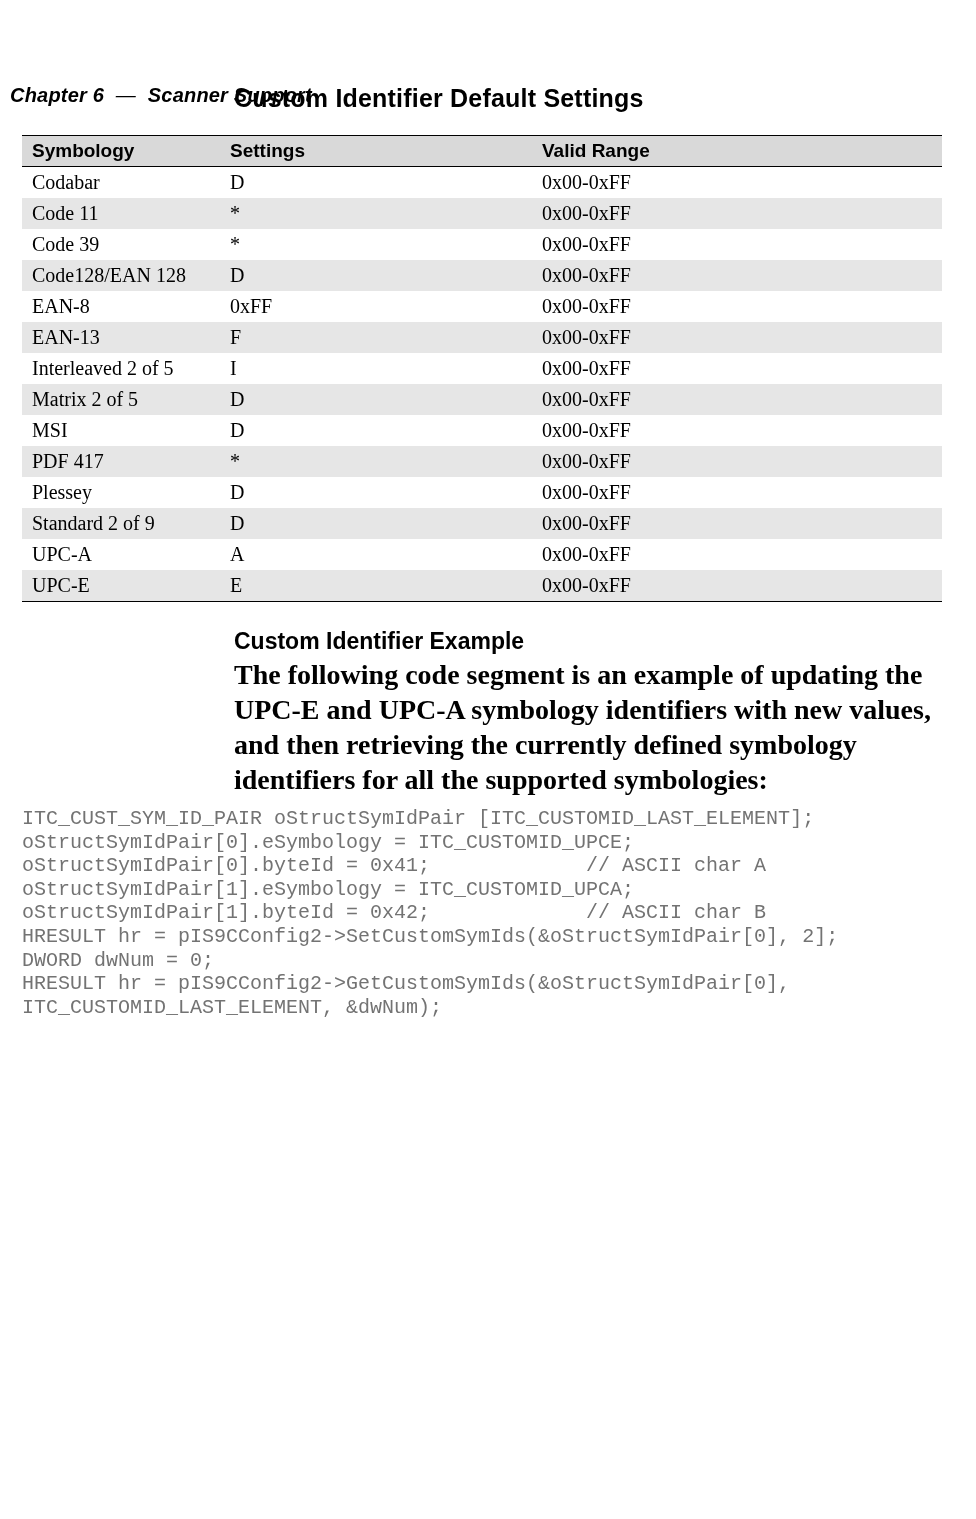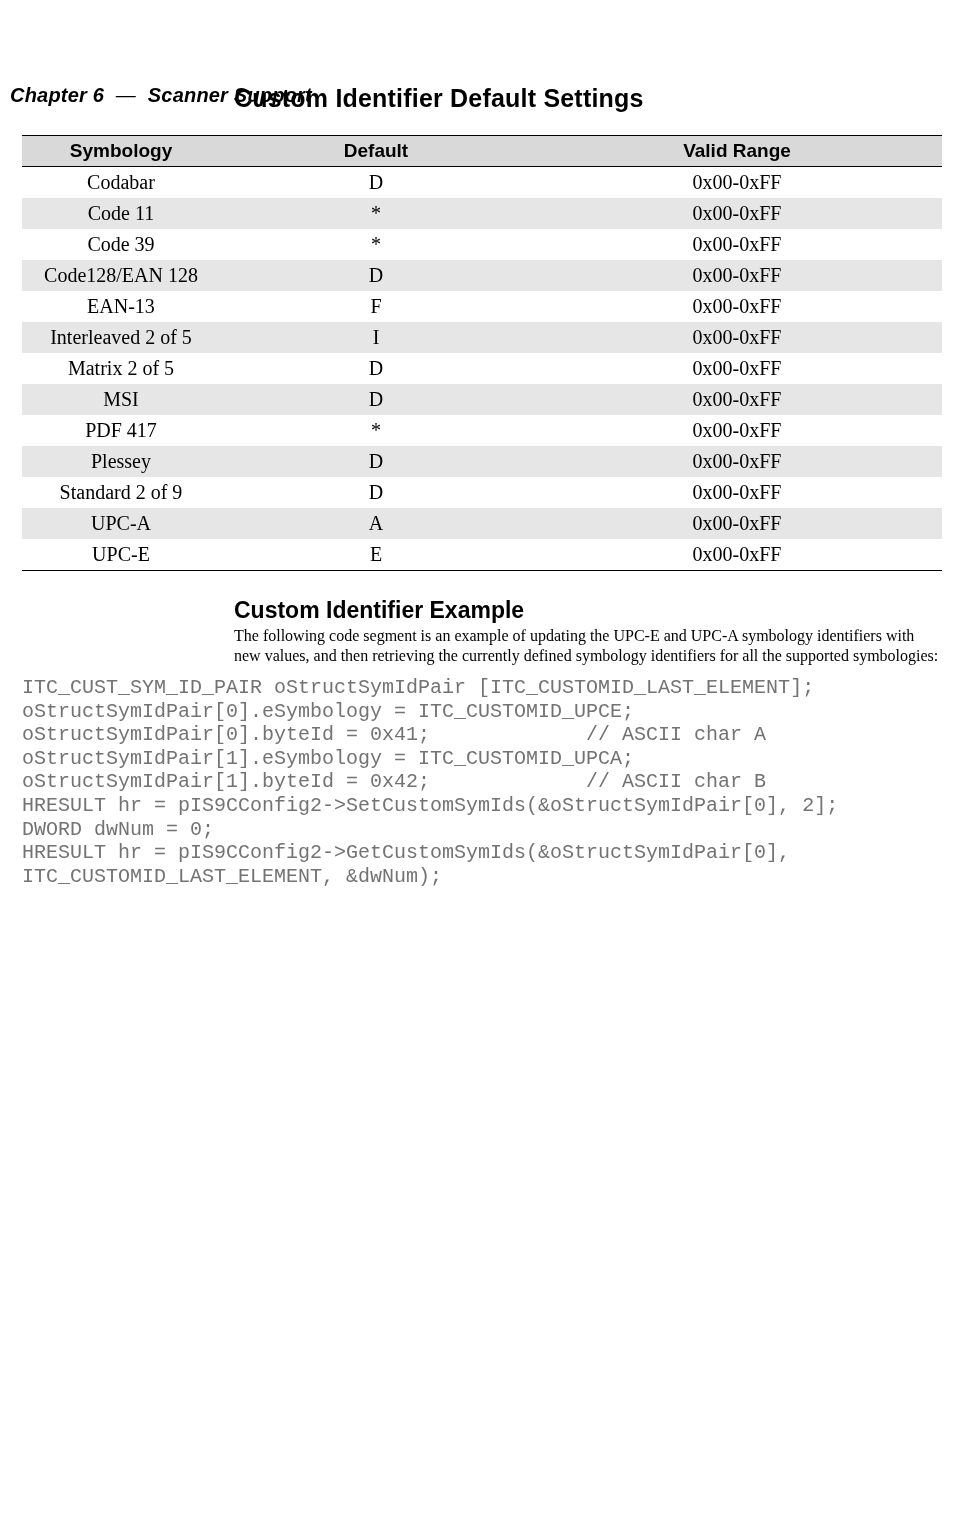--- a/index.html
+++ b/index.html
@@ -48,21 +48,21 @@
     letter-spacing: 0.2px;
   }
   table.sym {
     border-collapse: collapse;
     width: 920px;
     margin: 0 0 0 0;
     font-family: "Times New Roman", Georgia, serif;
     font-size: 20px;
   }
   table.sym th, table.sym td {
-    text-align: center;
+    text-align: left;
     padding: 4px 10px 4px 10px;
     border-left: none;
     border-right: none;
   }
   table.sym thead th {
     background: #d9d9d9;
     font-family: "Myriad Pro", "Segoe UI", "Helvetica Neue", Arial, sans-serif;
     font-weight: 700;
     font-size: 19px;
     border-top: 1.6px solid #000;
@@ -79,23 +79,24 @@
   table.sym col.c3 { width: auto; }
 
   .h2 {
     margin: 26px 0 2px 212px;
     font-family: "Myriad Pro", "Segoe UI", "Helvetica Neue", Arial, sans-serif;
     font-weight: 700;
     font-size: 23px;
   }
   .para {
     margin: 0 2px 10px 212px;
-    font-size: 16px;
+    font-size: 28px;
     line-height: 1.25;
     max-width: 720px;
+    font-weight: bold;
   }
   pre.code {
     margin: 2px 0 0 0;
     font-family: "Courier New", monospace;
     font-size: 20px;
     line-height: 1.18;
     white-space: pre;
     color: #737373;
   }
 </style>
@@ -114,21 +115,21 @@
 
   <table class="sym">
     <colgroup>
         <col class="c1">
         <col class="c2">
         <col class="c3">
       </colgroup>
     <thead>
       <tr>
         <th>Symbology</th>
-        <th>Default</th>
+        <th>Settings</th>
         <th>Valid Range</th>
       </tr>
     </thead>
     <tbody>
       <tr>
           <td>Codabar</td>
           <td>D</td>
           <td>0x00-0xFF</td>
         </tr>
       <tr>
@@ -137,20 +138,25 @@
           <td>0x00-0xFF</td>
         </tr>
       <tr>
           <td>Code 39</td>
           <td>*</td>
           <td>0x00-0xFF</td>
         </tr>
       <tr>
           <td>Code128/EAN 128</td>
           <td>D</td>
+          <td>0x00-0xFF</td>
+        </tr>
+      <tr>
+          <td>EAN-8</td>
+          <td>0xFF</td>
           <td>0x00-0xFF</td>
         </tr>
       <tr>
           <td>EAN-13</td>
           <td>F</td>
           <td>0x00-0xFF</td>
         </tr>
       <tr>
           <td>Interleaved 2 of 5</td>
           <td>I</td>

